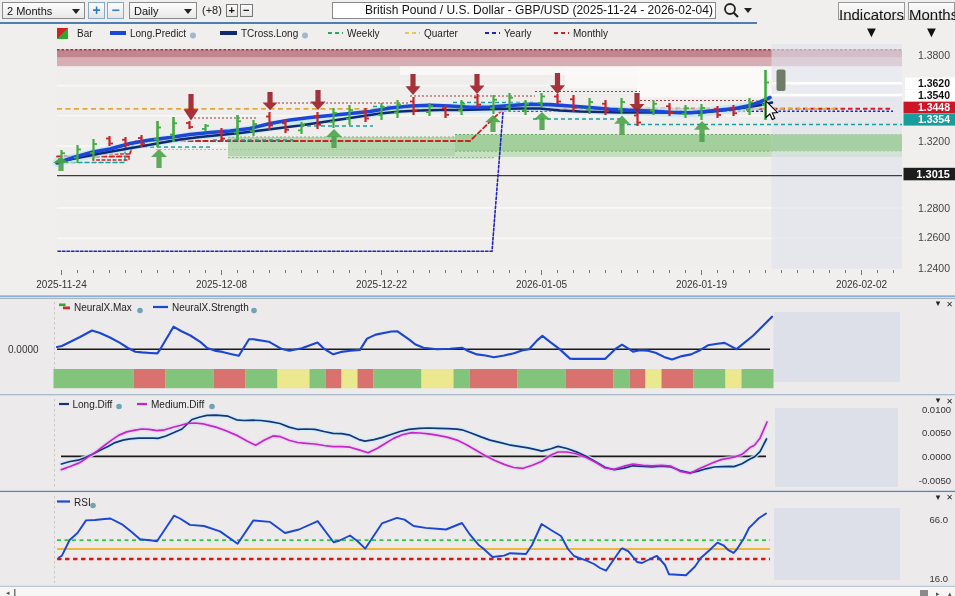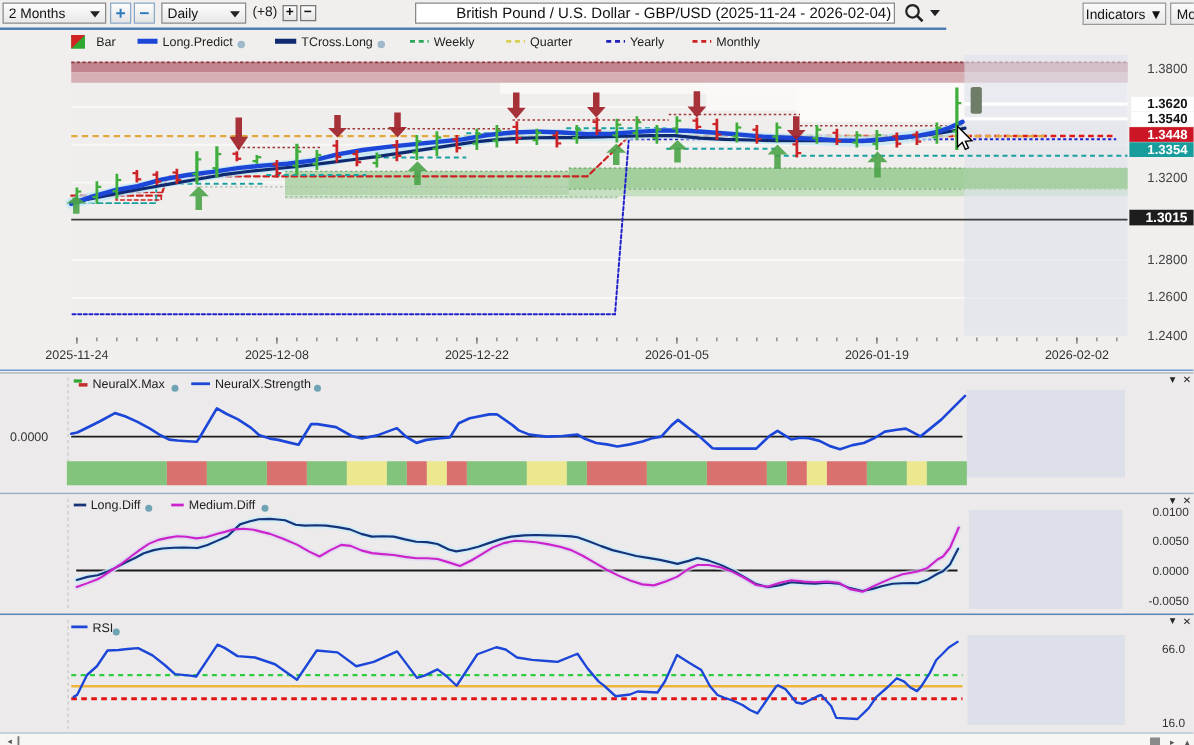--- a/index.html
+++ b/index.html
@@ -2,21 +2,21 @@
 <html><head><meta charset="utf-8">
 <style>
 html,body{margin:0;padding:0;}
 body{width:955px;height:596px;overflow:hidden;font-family:"Liberation Sans",sans-serif;background:#f0efee;position:relative;}
 .toolbar{position:absolute;left:0;top:0;width:757px;height:22px;background:#f0efee;border-bottom:2px solid #4e7fb0;z-index:5;}
 .cbo{position:absolute;top:1.5px;height:17px;background:linear-gradient(#fdfdfd,#e8e8e8);border:1px solid #8a8a8a;box-sizing:border-box;font-size:11px;color:#111;padding:2px 4px;}
 .cbo .arr{position:absolute;right:4px;top:6px;width:0;height:0;border-left:4px solid transparent;border-right:4px solid transparent;border-top:5px solid #222;}
 .pmb{position:absolute;top:1.5px;width:17px;height:17px;background:linear-gradient(#fdfdfd,#e4e4e4);border:1px solid #8aa8c8;box-sizing:border-box;color:#2e7cc0;font-weight:bold;font-size:14px;text-align:center;line-height:14px;}
 .pms{position:absolute;top:4px;width:12.5px;height:12.5px;background:linear-gradient(#fdfdfd,#e4e4e4);border:1px solid #777;box-sizing:border-box;color:#111;font-weight:bold;font-size:11px;text-align:center;line-height:10px;}
 .title{position:absolute;left:332px;top:2px;width:384px;height:17px;background:#fff;border:1px solid #888;box-sizing:border-box;font-size:12px;color:#111;text-align:center;line-height:15px;padding-left:30px;}
-.tbtn{position:absolute;top:1.5px;height:18px;background:linear-gradient(#fbfbfb,#e8e8e8);border:1px solid #999;box-sizing:border-box;font-size:11px;color:#111;text-align:center;padding-top:3px;margin-left:28px;}
+.tbtn{position:absolute;top:1.5px;height:18px;background:linear-gradient(#fbfbfb,#e8e8e8);border:1px solid #999;box-sizing:border-box;font-size:15px;color:#111;text-align:center;padding-top:3px;}
 </style></head>
 <body>
 <svg width="955" height="596" viewBox="0 0 955 596" style="position:absolute;left:0;top:0">
 <rect x="0" y="24" width="955" height="272" fill="#f0efee"></rect>
 <rect x="57" y="44" width="845" height="224.5" fill="#efeeed"></rect>
 <line x1="57" y1="55.3" x2="902" y2="55.3" stroke="#f8f8f7" stroke-width="1.6"></line>
 <line x1="57" y1="85.6" x2="902" y2="85.6" stroke="#f8f8f7" stroke-width="1.6"></line>
 <line x1="57" y1="115.8" x2="902" y2="115.8" stroke="#f8f8f7" stroke-width="1.6"></line>
 <line x1="57" y1="146" x2="902" y2="146" stroke="#f8f8f7" stroke-width="1.6"></line>
 <line x1="57" y1="207.9" x2="902" y2="207.9" stroke="#f8f8f7" stroke-width="1.6"></line>

